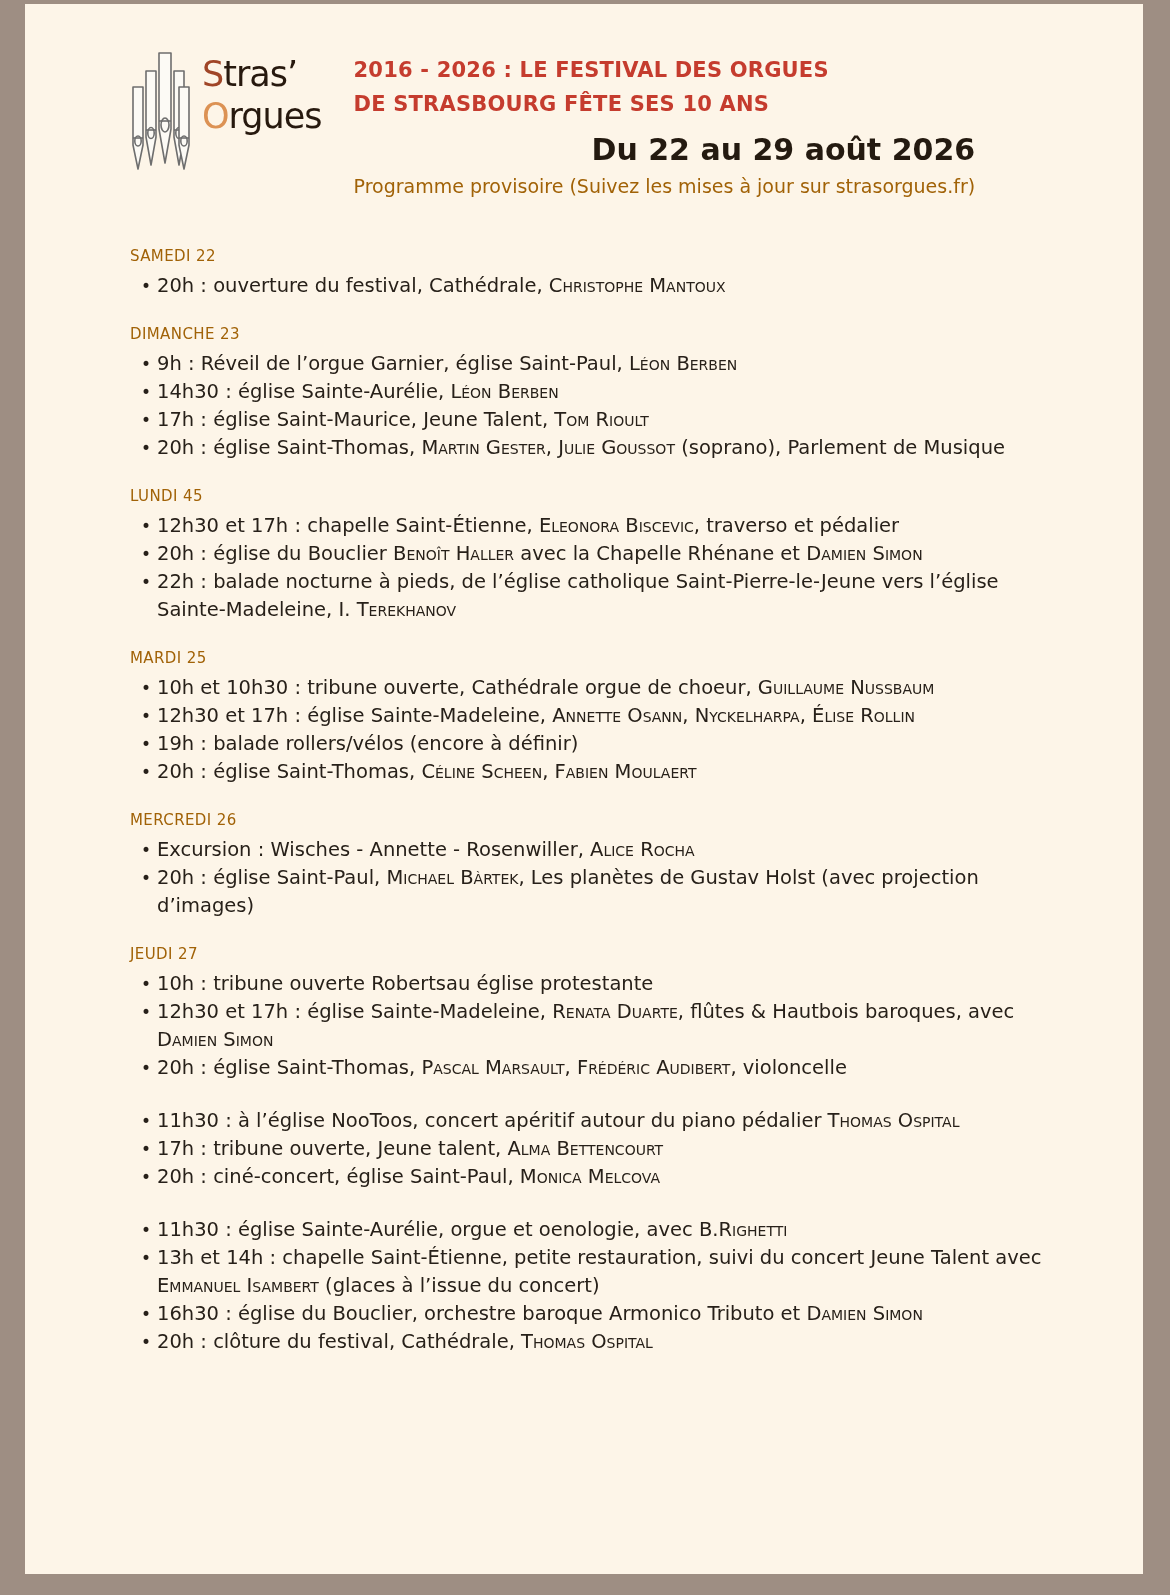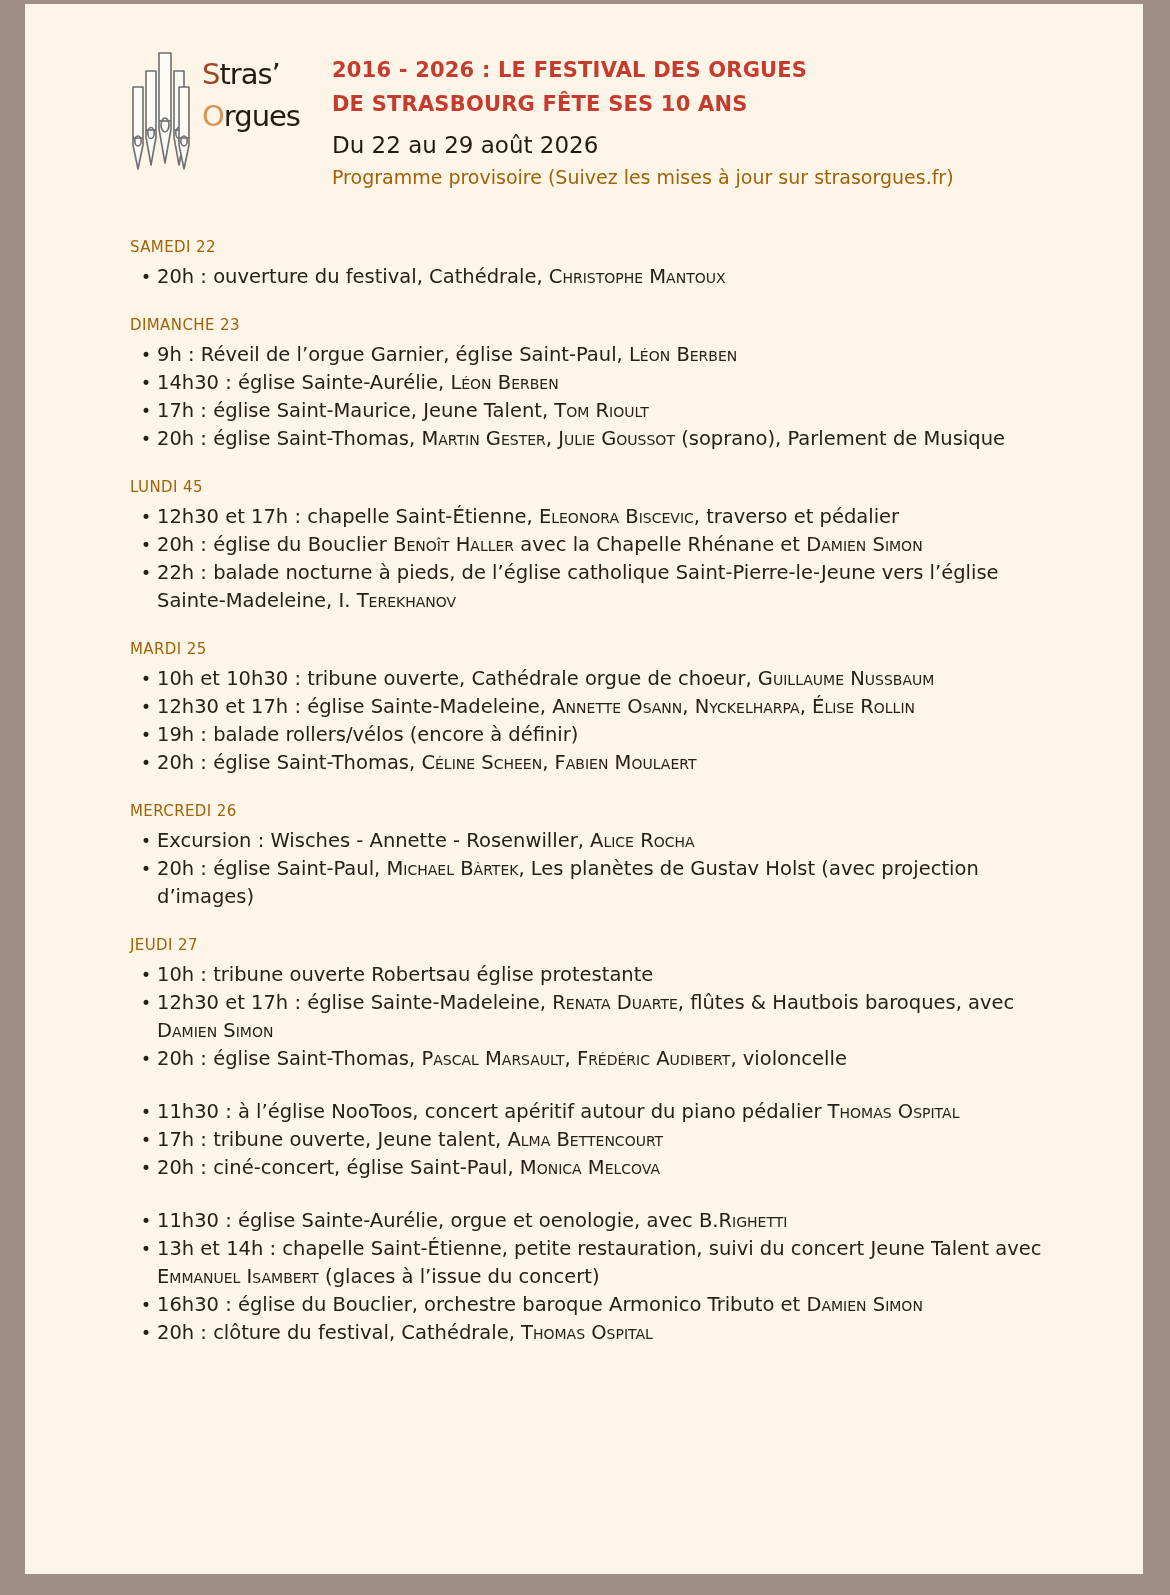--- a/index.html
+++ b/index.html
@@ -15,32 +15,32 @@
     box-sizing:border-box;
     padding:41px 60px 0 105px;
     overflow:hidden;
   }
   
   .header{display:flex;align-items:flex-start;}
   .logo-wrap{display:flex;align-items:flex-start;flex:0 0 auto;}
   .pipes-svg{display:block;margin-top:4px;}
   .logo-text{
     margin-left:10px;margin-top:8px;
-    font-size:29px;line-height:42px;letter-spacing:-1px;
+    font-size:35px;line-height:42px;letter-spacing:-1px;
     color:#27190e;font-weight:500;
   }
   .logo-line1::first-letter{color:#a04527;}
   .logo-line2::first-letter{color:#dc9254;}
   .title-block{margin-left:32px;padding-top:8px;}
   .title-line{
     font-weight:bold;font-size:21px;line-height:34px;
     color:#c53c2e;letter-spacing:0.2px;
   }
   .date-range{
-    font-weight:normal;font-size:23px;color:#241a10;margin-top:11px;
+    font-weight:bold;font-size:30px;color:#241a10;margin-top:11px;text-align:right;
   }
   .tagline{
     font-size:19px;color:#a16207;margin-top:8px;
   }
   
   .days{margin-top:50px;}
   .day-section{margin-top:25px;}
   .day-section:first-child{margin-top:0;}
   .day-heading{
     margin:0 0 7px 0;

